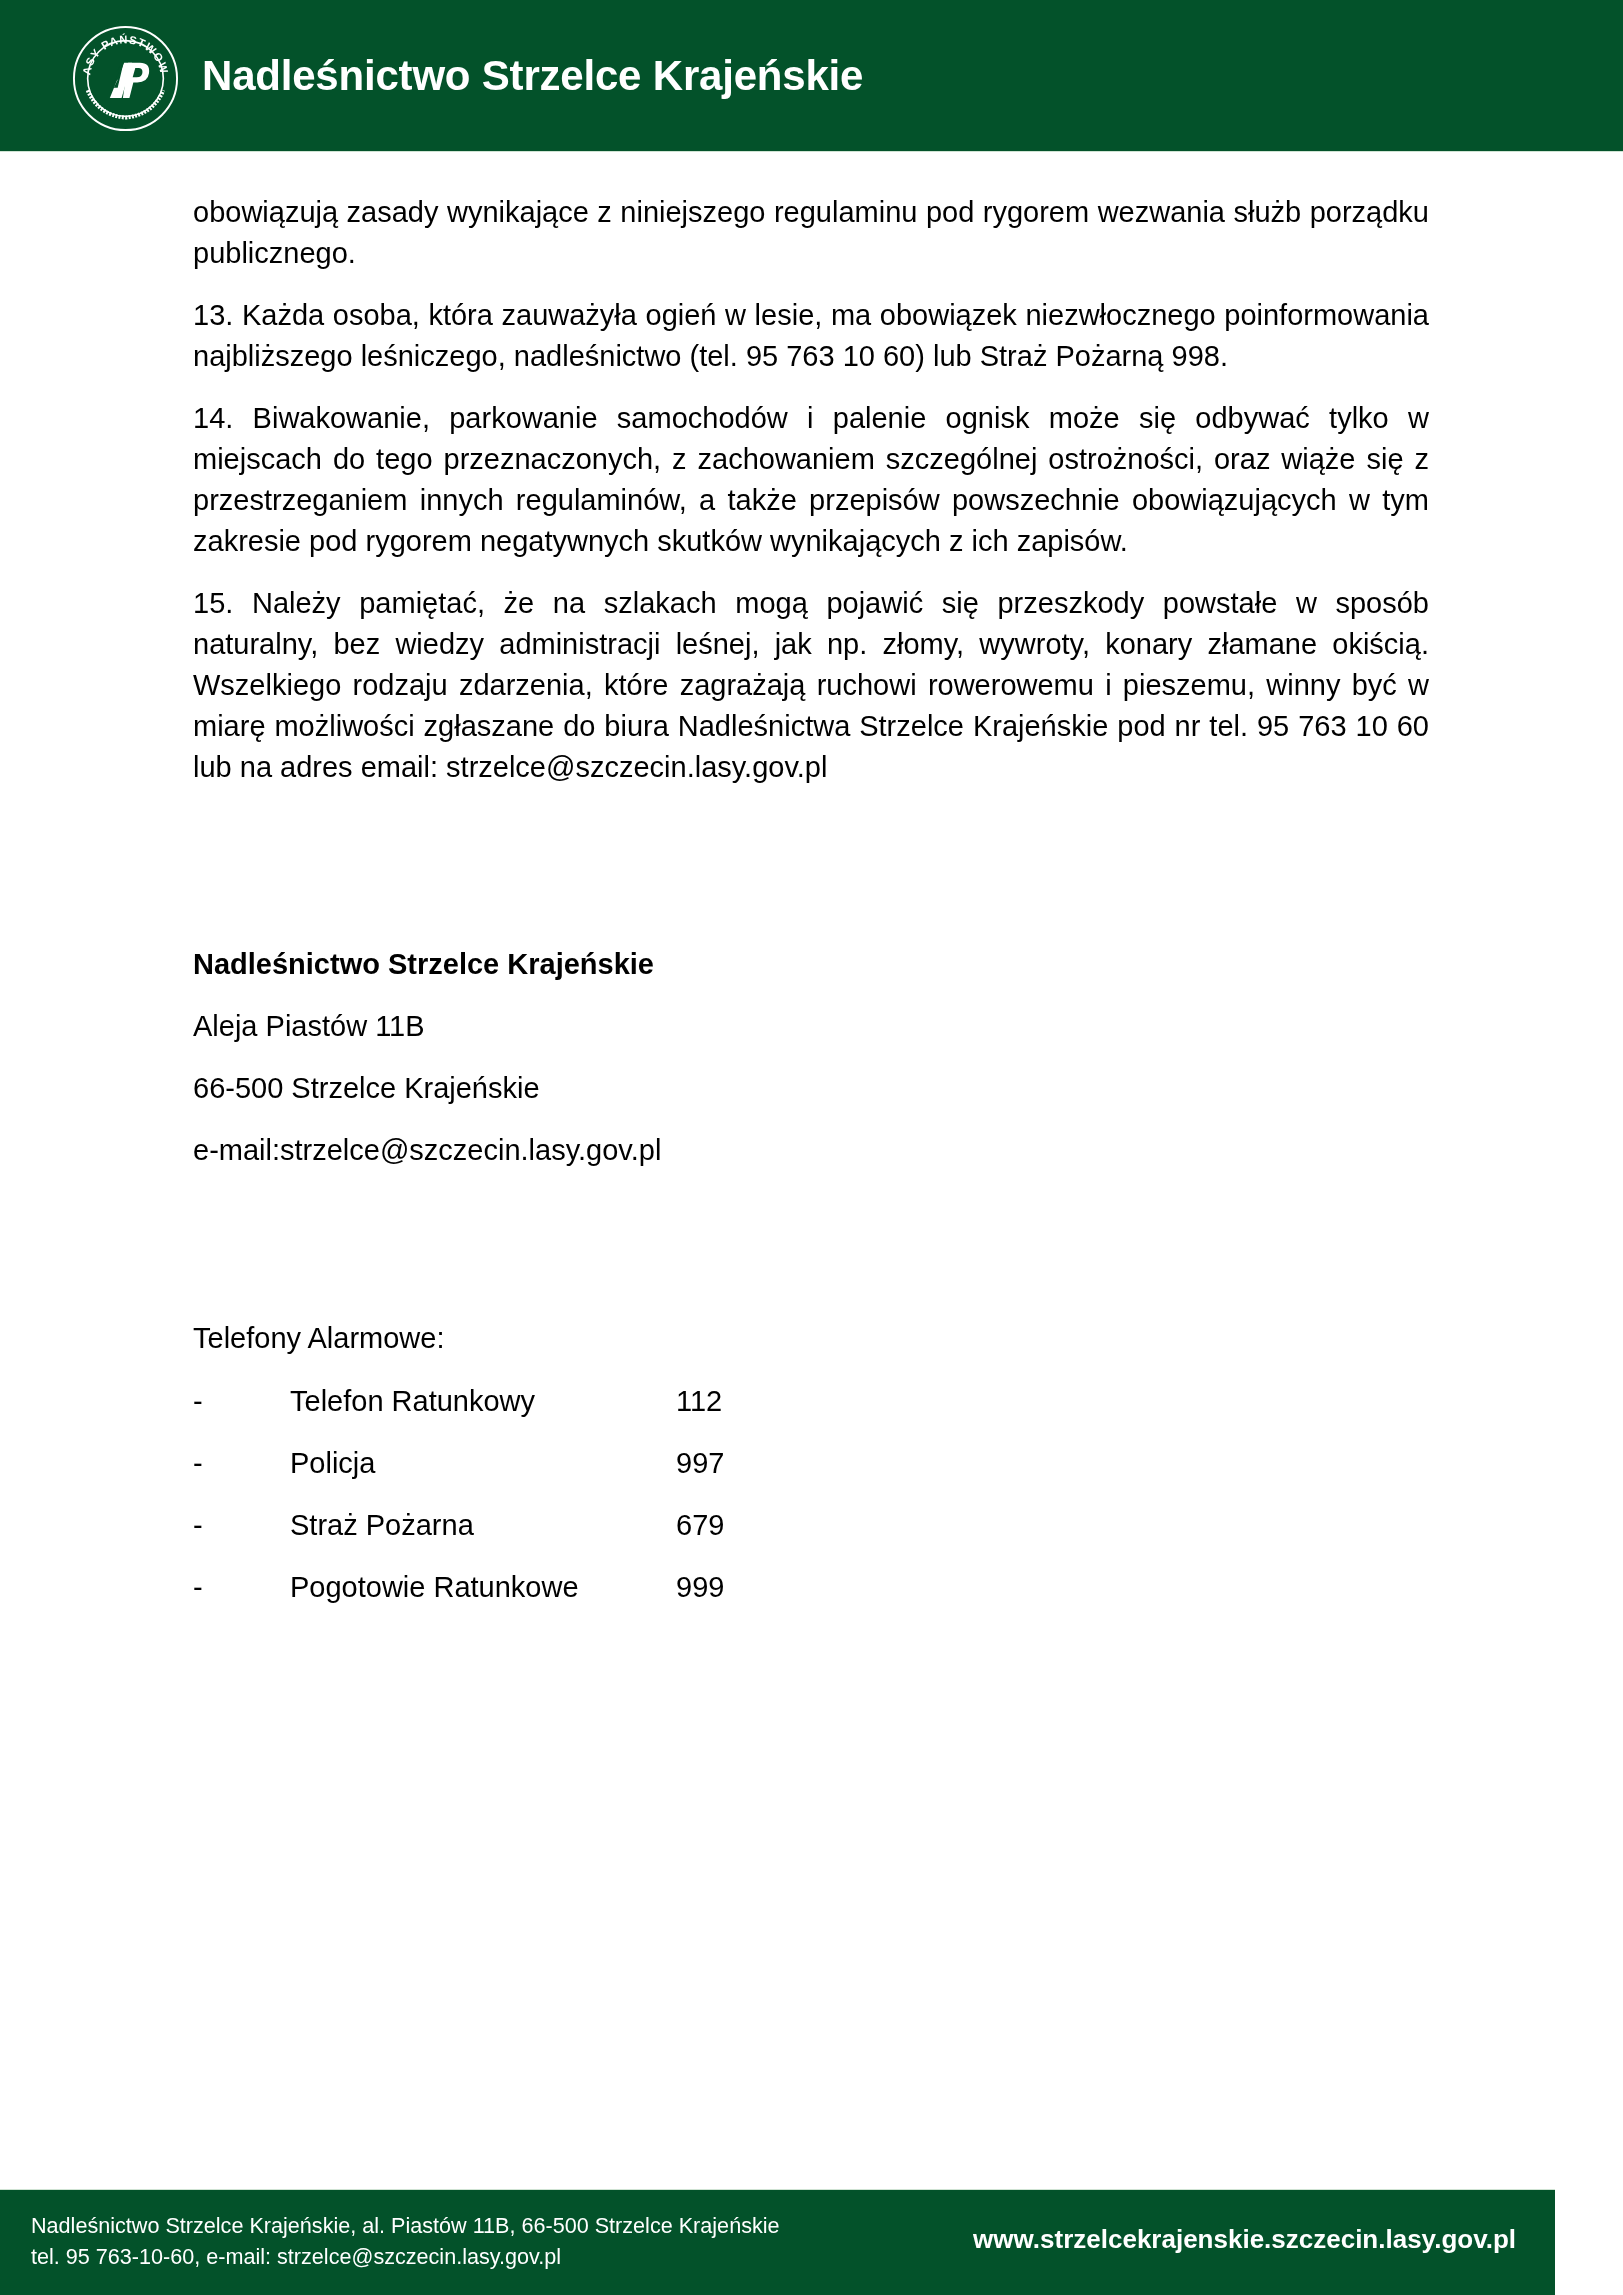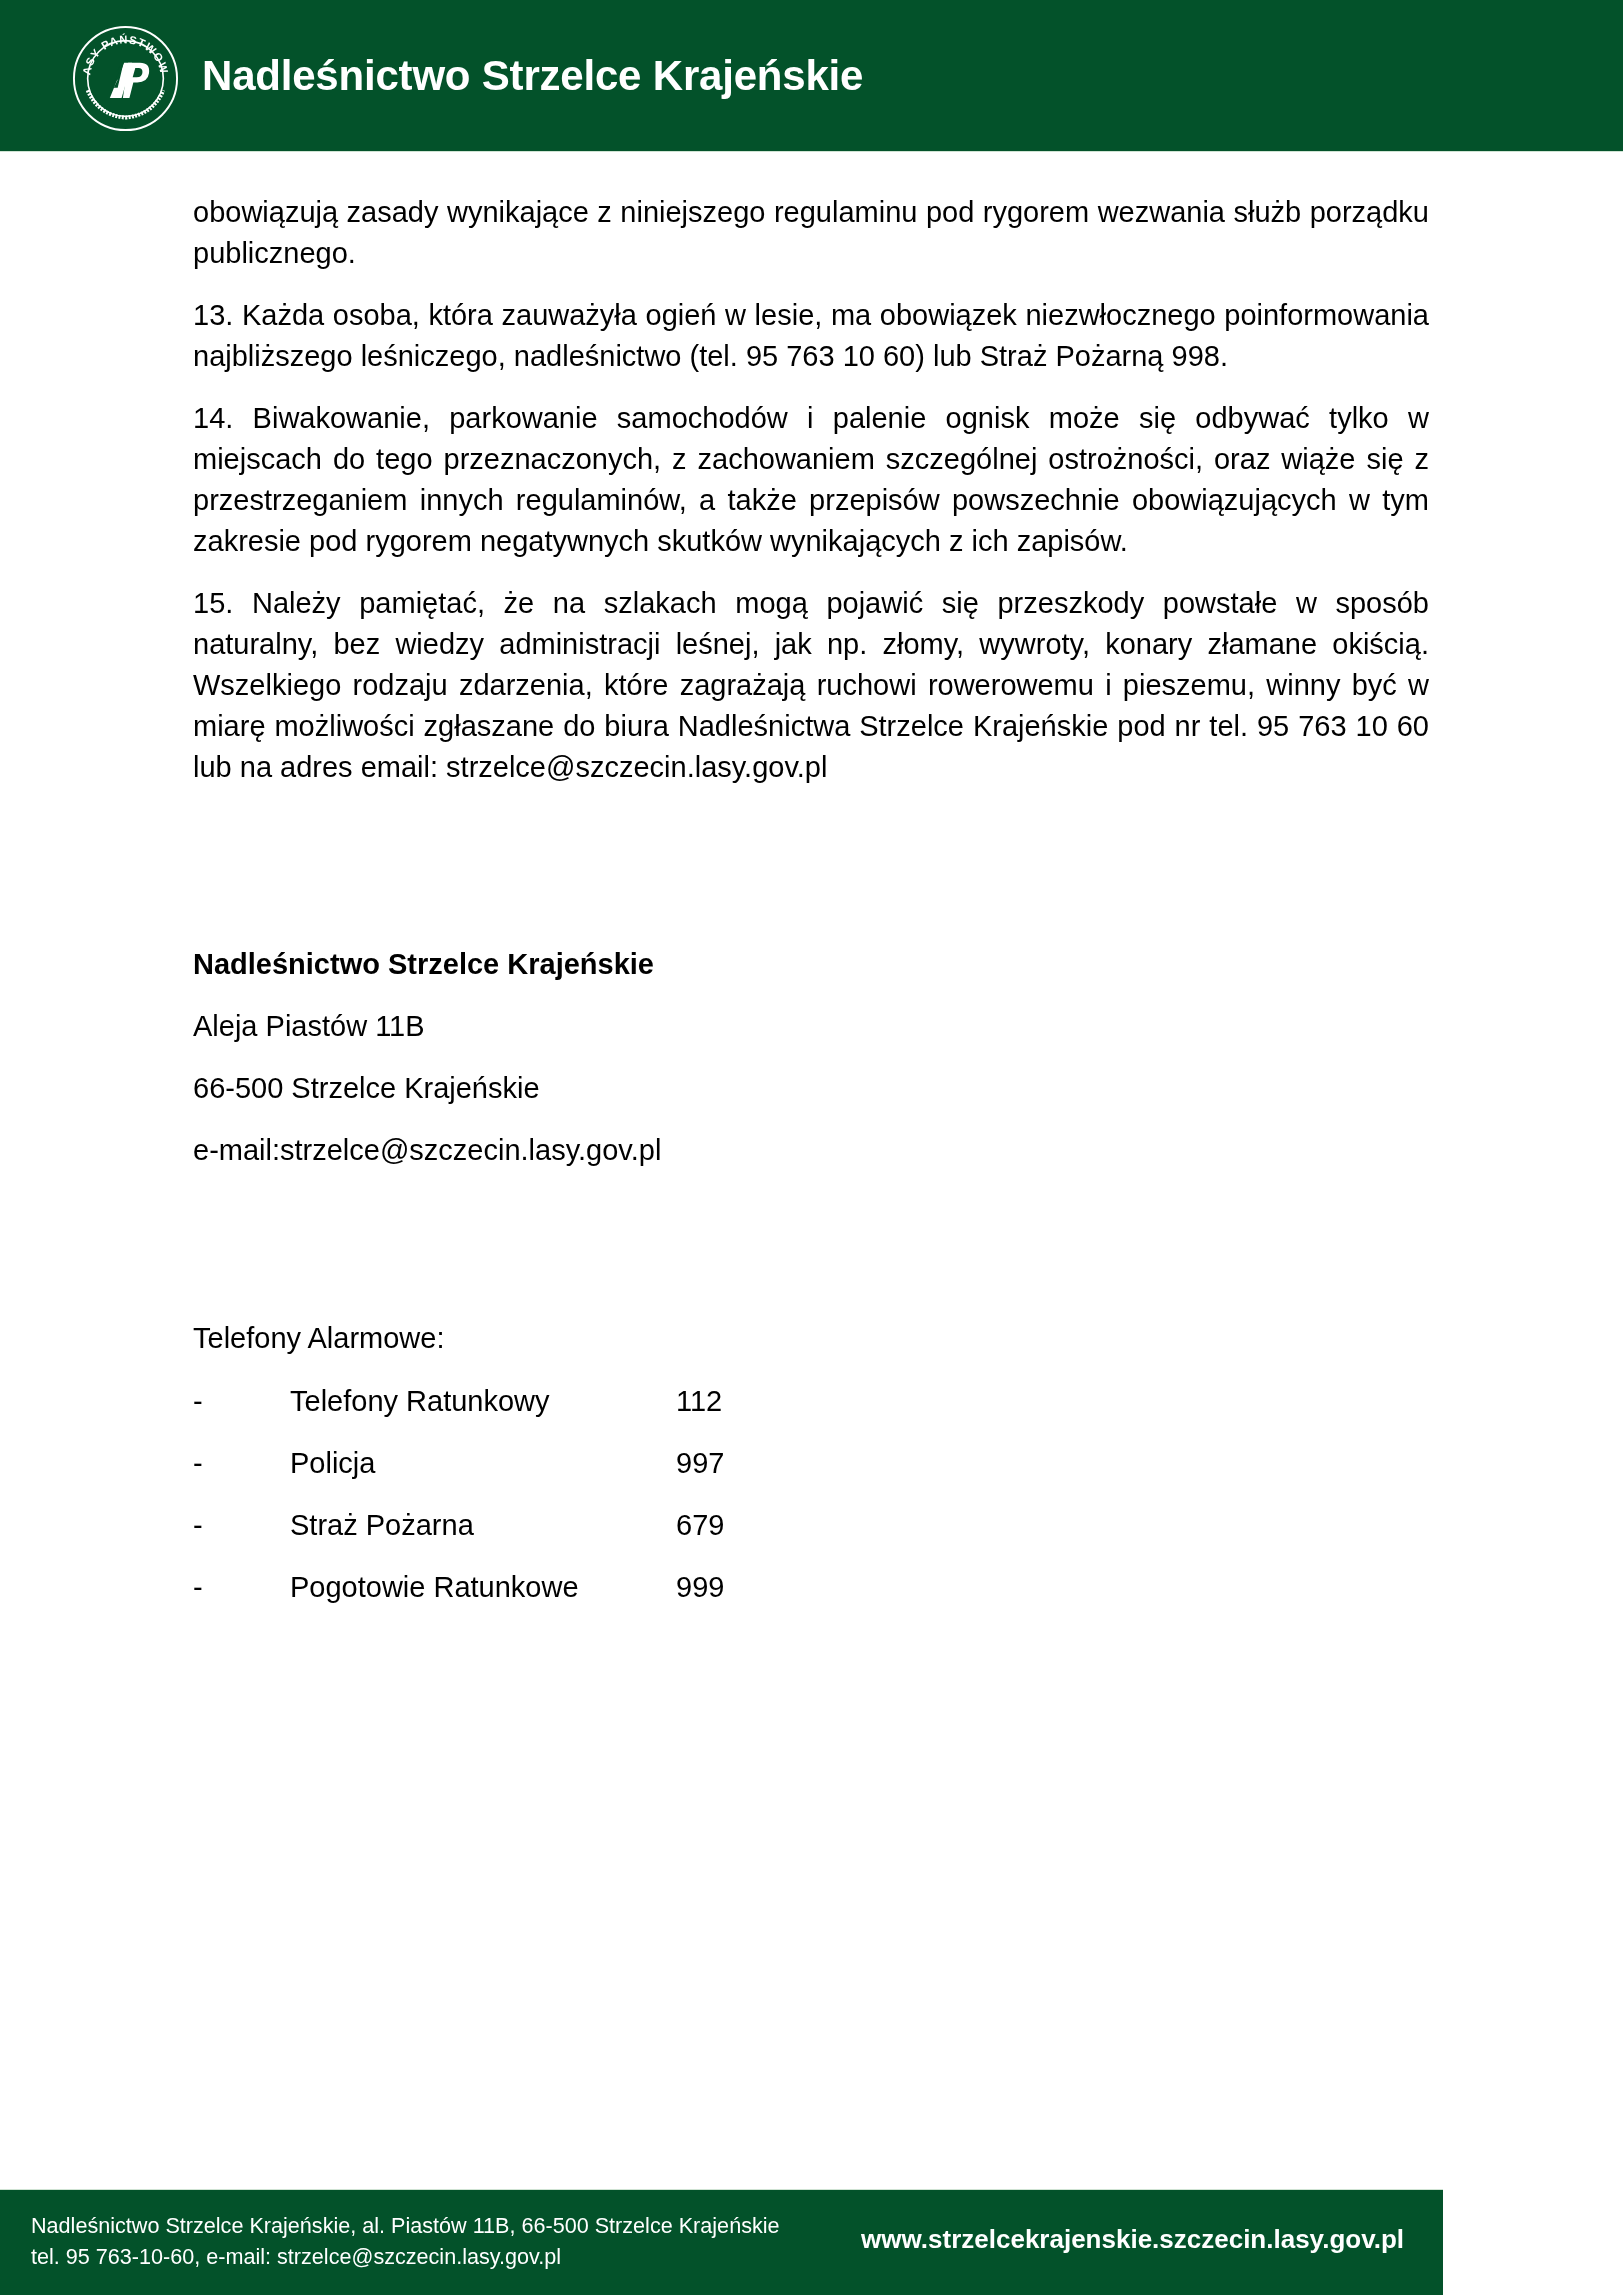--- a/index.html
+++ b/index.html
@@ -33,21 +33,21 @@
     font-size: 29px; line-height: 33px; height: 62px; white-space: nowrap;
   }
   .contact .line.bold { font-weight: bold; }
   .alarm { position: absolute; left: 193px; top: 1322px; }
   .alarm .title { font-size: 29px; line-height: 33px; font-weight: normal; height: 63px; }
   .alarm .row { position: relative; height: 62px; font-size: 29px; line-height: 33px; width: 589px; }
   .alarm .dash { position: absolute; left: 0; top: 0; }
   .alarm .name { position: absolute; left: 97px; top: 0; white-space: nowrap; }
   .alarm .num { position: absolute; left: 483px; top: 0; }
   .footer {
-    position: absolute; left: 0; top: 2189px; width: 1443px; height: 106px;
+    position: absolute; left: 0; top: 2189px; width: 1555px; height: 106px;
     background: #03522a; border-top: 1.3px solid #cfe3d3; box-sizing: border-box;
   }
   .footer-left {
     position: absolute; left: 31px; top: 19.6px; color: #ffffff;
     font-size: 21.6px; line-height: 31px; white-space: nowrap;
   }
   .footer-url {
     position: absolute; right: 39px; top: 34px; color: #ffffff;
     font-size: 26px; line-height: 31px; font-weight: bold; white-space: nowrap;
   }
@@ -84,21 +84,21 @@
   <div class="line bold">Nadleśnictwo Strzelce Krajeńskie</div>
   <div class="line">Aleja Piastów 11B</div>
   <div class="line">66-500 Strzelce Krajeńskie</div>
   <div class="line">e-mail:strzelce@szczecin.lasy.gov.pl</div>
 </div>
 
 <div class="alarm">
   <div class="title">Telefony Alarmowe:</div>
   <div class="row">
     <span class="dash">-</span>
-    <span class="name">Telefony Ratunkowy</span>
+    <span class="name">Telefon Ratunkowy</span>
     <span class="num">112</span>
   </div>
   <div class="row">
     <span class="dash">-</span>
     <span class="name">Policja</span>
     <span class="num">997</span>
   </div>
   <div class="row">
     <span class="dash">-</span>
     <span class="name">Straż Pożarna</span>

